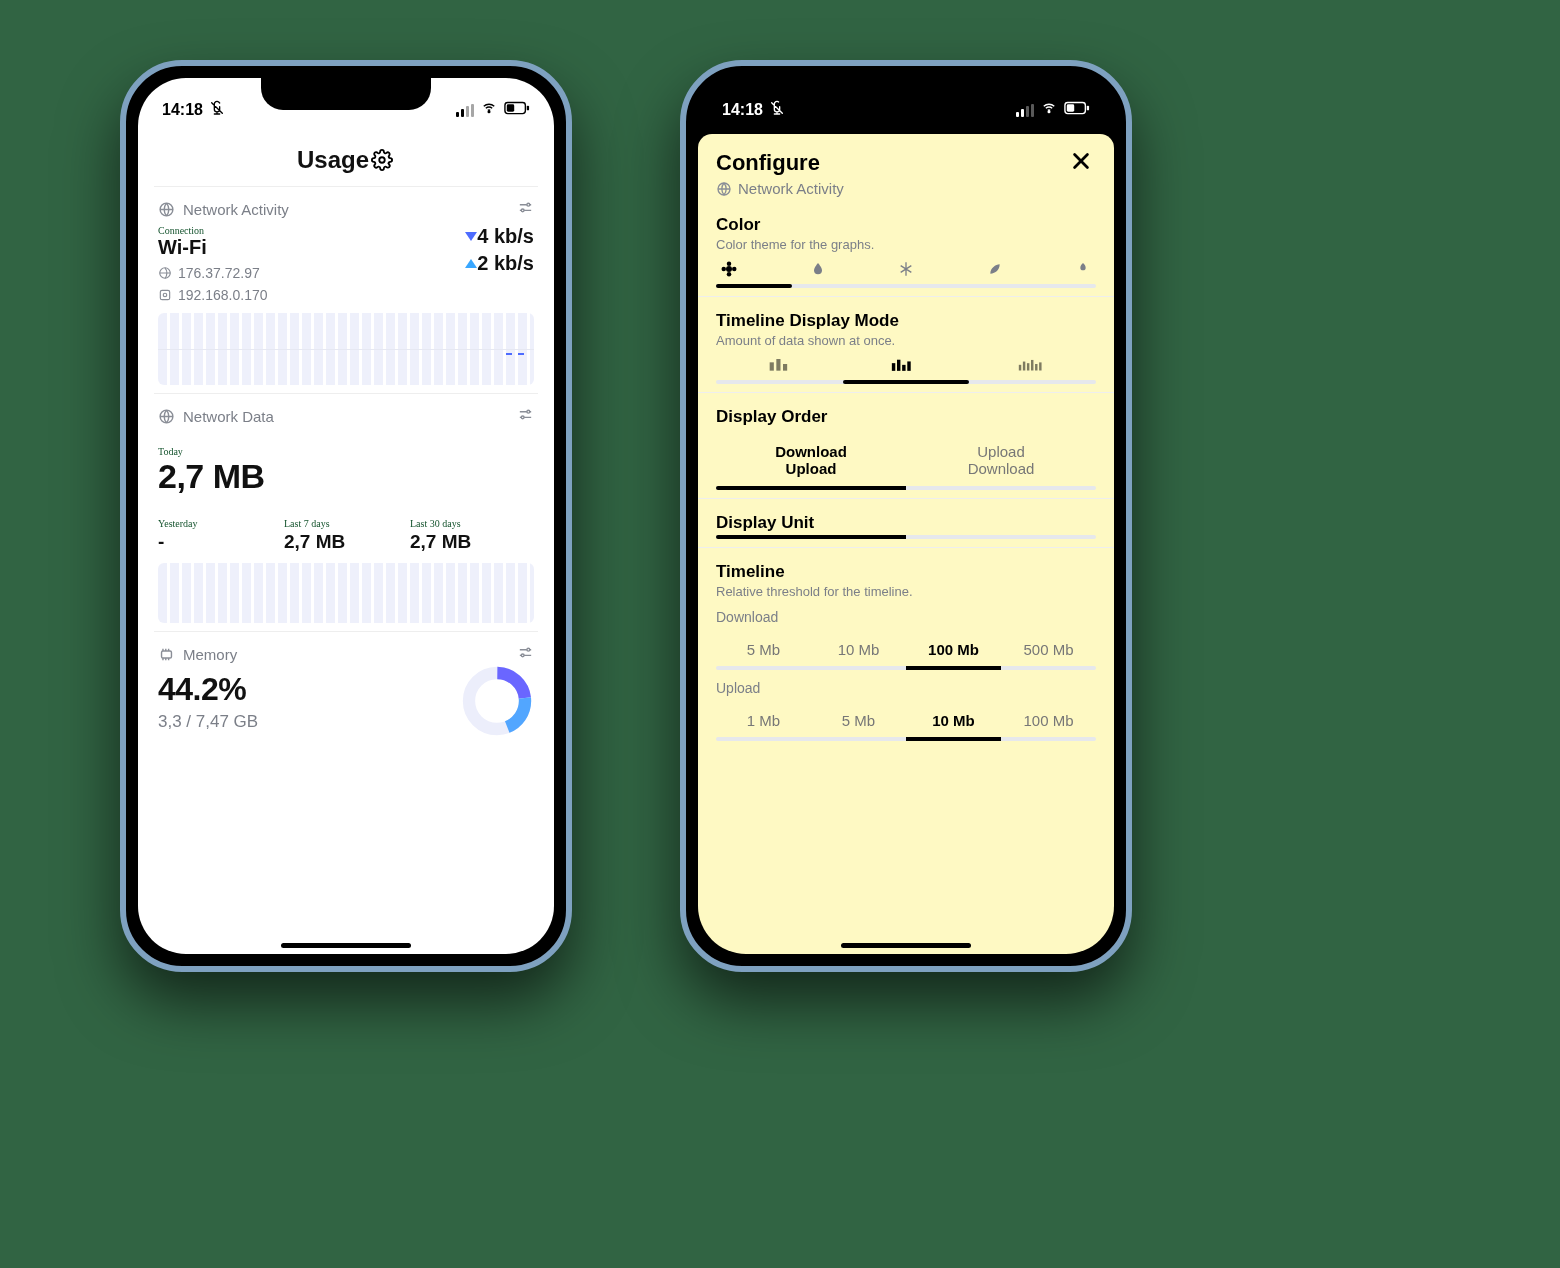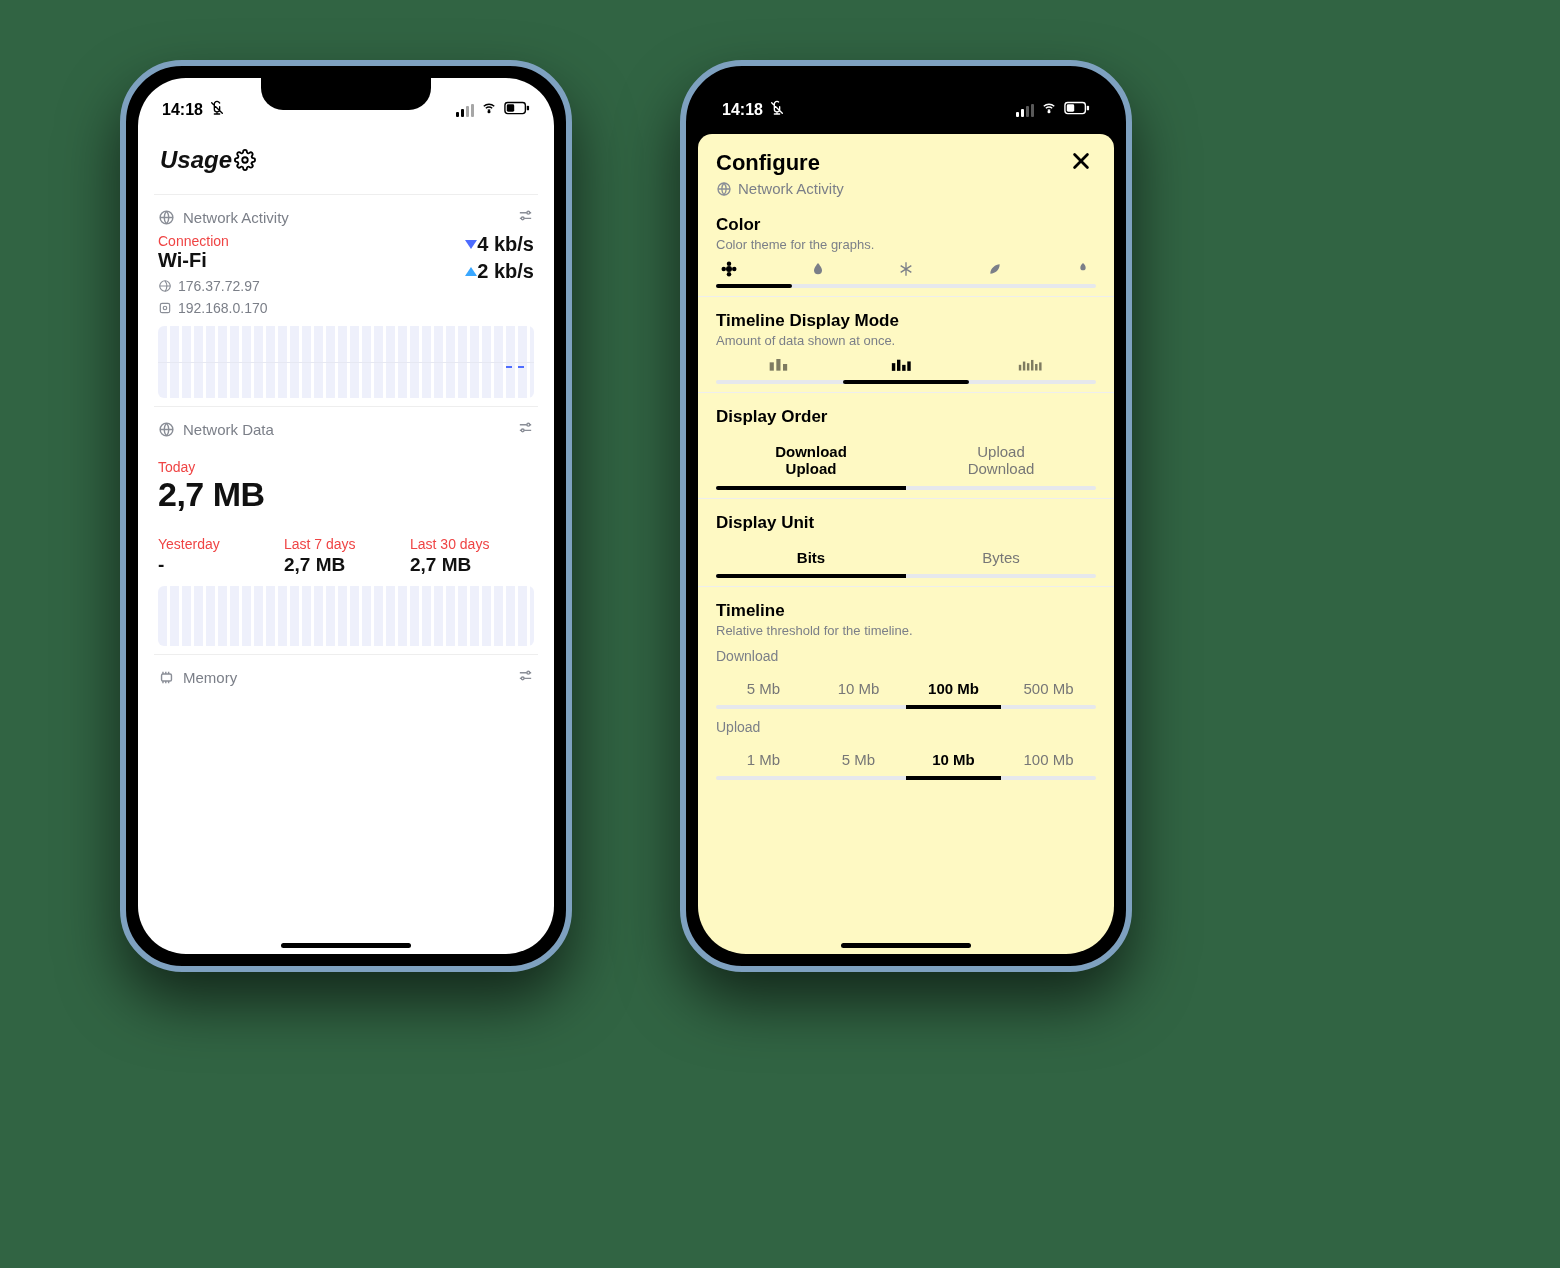--- a/index.html
+++ b/index.html
@@ -44,28 +44,28 @@
   .status-right{display:flex;gap:6px;align-items:center;}
   .sig{display:inline-flex;gap:2px;align-items:flex-end;height:13px;}
   .sig span{display:inline-block;width:3px;background:currentColor;border-radius:1px;}
   .sig span:nth-child(1){height:5px;}
   .sig span:nth-child(2){height:8px;}
   .sig span:nth-child(3){height:11px;opacity:.35;}
   .sig span:nth-child(4){height:13px;opacity:.35;}
   .status-left{display:flex;gap:6px;align-items:center;}
   .mute-icon svg{width:16px;height:16px;}
   .content{padding:8px 16px 0;color:#111;}
-  h1.page-title{font-size:24px;margin:8px 6px 20px;display:flex;justify-content:flex-start;align-items:center;font-style:italic;}
+  h1.page-title{font-size:24px;margin:8px 6px 12px;display:flex;justify-content:center;align-items:center;}
   .gear-btn{width:26px;height:26px;display:inline-flex;align-items:center;justify-content:center;cursor:pointer;}
   .section{border-top:1px solid #eee;padding:12px 4px 8px;}
   .section-head{display:flex;align-items:center;justify-content:space-between;color:#7b7f88;font-size:15px;}
   .section-head .left{display:flex;align-items:center;gap:8px;}
   .section-head svg{width:17px;height:17px;}
   .sliders-btn{cursor:pointer;color:#7b7f88;}
-  .label-sm{color:#ef4444;font-size:14px;margin-top:4px;}
+  .label-sm{color:#14532d;font-size:10px;margin-top:4px;font-family:Liberation Serif, serif;}
   .value-lg{font-weight:700;font-size:20px;}
   .value-xl{font-weight:700;font-size:34px;letter-spacing:-.5px;margin:0;}
   .na-row{display:flex;justify-content:space-between;align-items:flex-start;margin-top:2px;}
   .ip-row{color:#7b7f88;font-size:14px;margin-top:6px;display:flex;align-items:center;gap:6px;}
   .speeds{text-align:left;font-size:20px;font-weight:700;}
   .speeds .sp{display:flex;align-items:center;margin:4px 0;}
   .tri{width:0;height:0;border-left:6px solid transparent;border-right:6px solid transparent;}
   .tri.down{border-top:9px solid #4d6cff;}
   .tri.up{border-bottom:9px solid #39a7ff;}
   .spark{height:72px;margin-top:10px;border-radius:6px;
@@ -268,20 +268,31 @@
             <span>Memory</span>
           </span>
           <span class="sliders-btn">
             <svg width="18" height="18" viewBox="0 0 24 24" fill="none" stroke="#8a8e97" stroke-width="2">
                 <path d="M4 8h10M18 8h2M4 16h2M10 16h10"></path>
                 <circle cx="16" cy="8" r="2"></circle>
                 <circle cx="8" cy="16" r="2"></circle>
               </svg>
           </span>
         </div>
+        <div class="mem-row">
+          <div class="mem-left">
+            <p class="value-xl">44.2%</p>
+            <div class="mem-sub">3,3 / 7,47 GB</div>
+          </div>
+          <svg class="donut" viewBox="0 0 42 42">
+            <circle cx="21" cy="21" r="15.9" fill="none" stroke="#eceefb" stroke-width="7"></circle>
+            <circle cx="21" cy="21" r="15.9" fill="none" stroke="#6a66ff" stroke-width="7" stroke-dasharray="23 77" stroke-dashoffset="25"></circle>
+            <circle cx="21" cy="21" r="15.9" fill="none" stroke="#52a6ff" stroke-width="7" stroke-dasharray="21 79" stroke-dashoffset="2"></circle>
+          </svg>
+        </div>
       </div>
     </div>
     <div class="home-ind"></div>
   </div>
 </div>
 
 <div class="phone right">
   <div class="screen">
     <div class="notch"></div>
     <div class="status-bar">
@@ -412,24 +423,20 @@
 Download</span></div>
         </div>
         <div class="seg-bar">
             <span class="on"></span>
             <span></span>
           </div>
       </div>
 
       <div class="cfg-section">
         <div class="cfg-title">Display Unit</div>
-        <div class="seg">
-          <div class="opt active"><span>Bits</span></div>
-          <div class="opt"><span>Bytes</span></div>
-        </div>
         <div class="seg-bar">
             <span class="on"></span>
             <span></span>
           </div>
       </div>
 
       <div class="cfg-section" style="border-bottom:none;">
         <div class="cfg-title">Timeline</div>
         <div class="cfg-sub">Relative threshold for the timeline.</div>
 

